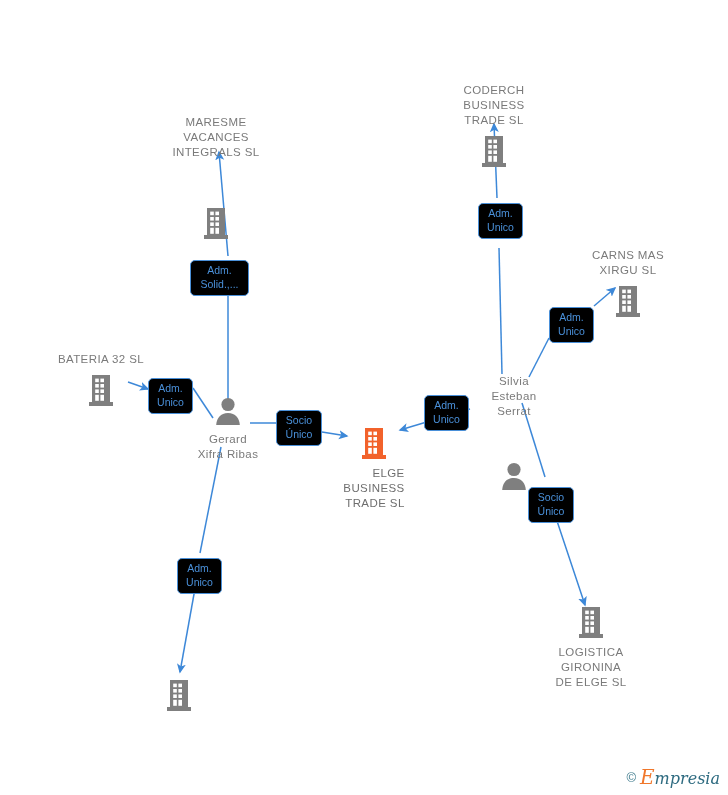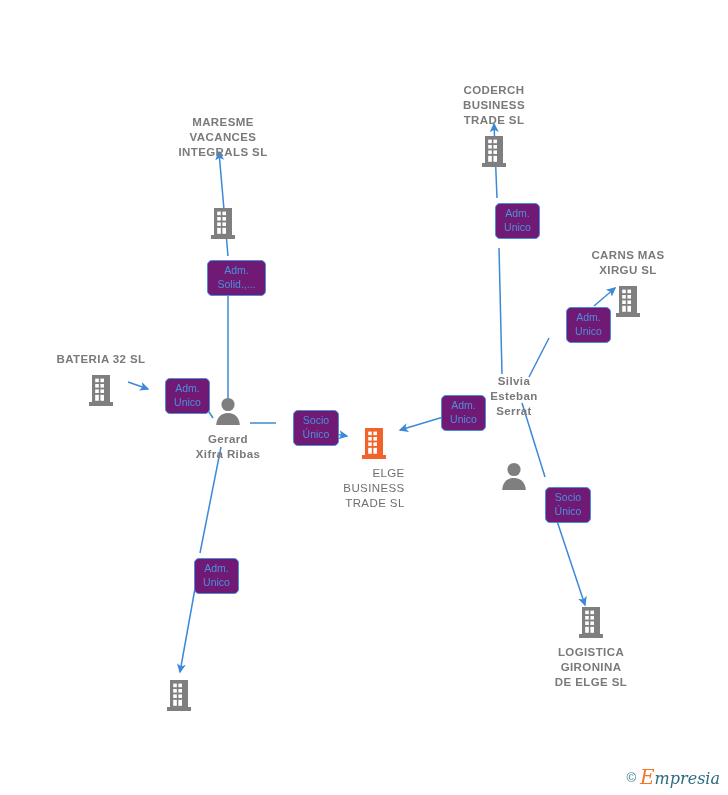--- a/index.html
+++ b/index.html
@@ -37,45 +37,43 @@
   .node .glyph {
     line-height: 1;
     display: block;
   }
   .node-label {
     font-size: 11.5px;
     color: #7a7a7a;
     letter-spacing: 0.4px;
     line-height: 15px;
     white-space: pre-line;
-    font-weight: bold;
   }
   .node-label.bold {
     font-weight: normal;
     color: #6e6e6e;
     text-align: right;
   }
   .node.company .glyph svg { display: block; }
   .node.person .glyph svg { display: block; }
   .lbl-above .node-label { margin-bottom: 6px; order: -1; }
   .lbl-below .node-label { margin-top: 6px; }
 
   .edge-label {
     position: absolute;
     border: 1.3px solid #4a90d9;
     border-radius: 5px;
-    background: #701a75;
+    background: #000000;
     color: #4a90d9;
     font-size: 10.5px;
     line-height: 13.5px;
     padding: 3px 7px 4px 7px;
     text-align: center;
     white-space: pre-line;
     box-sizing: border-box;
-    margin-left: 17px;
   }
   #watermark {
     position: absolute;
     right: 8px;
     bottom: 6px;
     font-size: 16px;
     color: #2e6b80;
     font-family: "DejaVu Serif", serif;
     font-style: italic;
     display: flex;
@@ -117,21 +115,21 @@
         <polyline points="502,374 499,248"></polyline>
         <polyline points="497,198 494,124" marker-end="url(#arrowhead)"></polyline>
         <polyline points="529,377 549,338"></polyline>
         <polyline points="594,306 615,288" marker-end="url(#arrowhead)"></polyline>
         <polyline points="522,403 545,477"></polyline>
         <polyline points="556,518 585,605" marker-end="url(#arrowhead)"></polyline>
       </g>
   </svg>
 
   <div id="node-layer">
-      <div class="node company lbl-above" style="left: 223px; top: 115px; gap: 40px;">
+      <div class="node company lbl-above" style="left: 216px; top: 115px; gap: 40px;">
         <span class="glyph">
           <svg width="28" height="34" viewBox="0 0 28 34" aria-hidden="true">
   <rect x="5" y="2" width="18" height="28" fill="#7f7f7f"></rect>
   <rect x="2" y="29" width="24" height="4" fill="#7f7f7f"></rect>
   <rect x="8.2" y="5.6" width="3.6" height="3.6" fill="#ffffff"></rect>
   <rect x="13.4" y="5.6" width="3.6" height="3.6" fill="#ffffff"></rect>
   <rect x="8.2" y="11" width="3.6" height="3.6" fill="#ffffff"></rect>
   <rect x="13.4" y="11" width="3.6" height="3.6" fill="#ffffff"></rect>
   <rect x="8.2" y="16.4" width="3.6" height="3.6" fill="#ffffff"></rect>
   <rect x="13.4" y="16.4" width="3.6" height="3.6" fill="#ffffff"></rect>

